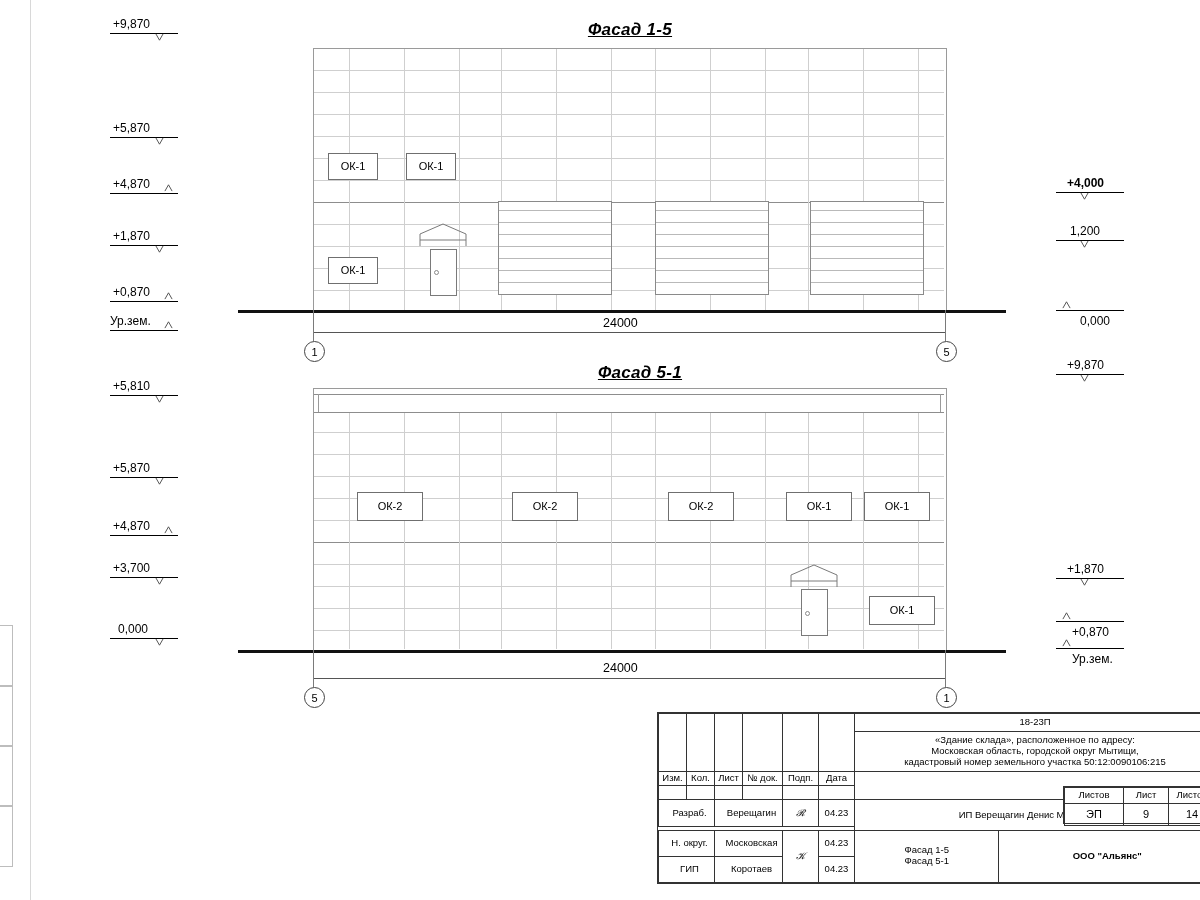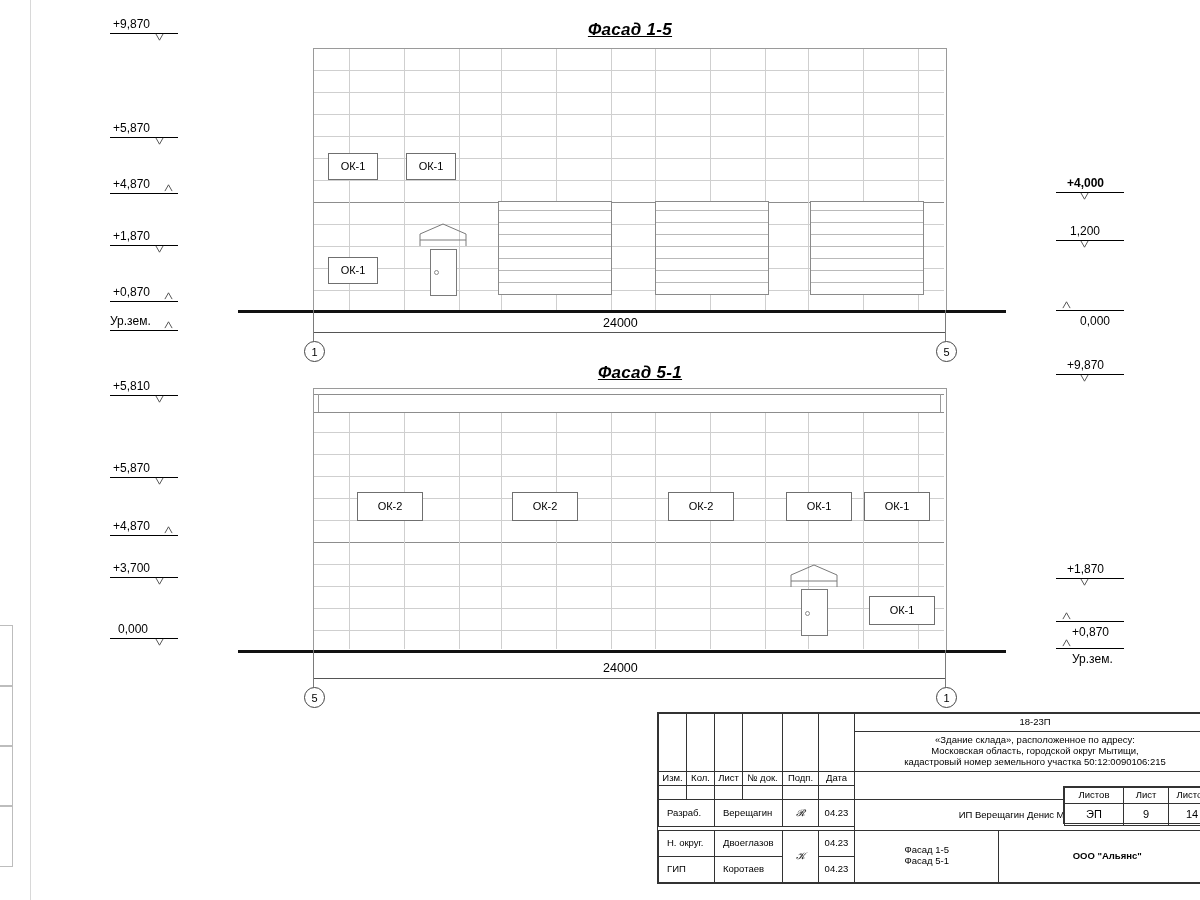--- a/index.html
+++ b/index.html
@@ -91,21 +91,21 @@
   }
   .stamp table { border-collapse:collapse; width:100%; height:100%; }
   .stamp td {
     border:1px solid #333;
     font-size:9.5px;
     padding:0 2px;
     text-align:center;
     vertical-align:middle;
     line-height:1.15;
   }
-  .stamp td.left { text-align:left; padding-left:8px;margin-left:48px; }
+  .stamp td.left { text-align:center; padding-left:8px;margin-left:48px; }
   .tb-proj { font-size:12px; }
   .tb-addr { font-size:8.7px; line-height:1.35; }
   .tb-org { font-size:13px; font-weight:bold; }
   .tb-ip { font-size:10.5px; }
   .sig { font-family:"Liberation Serif", serif; font-style:italic; font-size:13px; color:#333; }
 
   
   .frame-mark { position:absolute; border:1px solid #bdbdbd; }
 </style>
 </head>
@@ -407,21 +407,21 @@
         <td colspan="2" class="left">Верещагин</td>
         <td class="sig">𝓡</td>
         <td>04.23</td>
         <td rowspan="2" colspan="4" class="tb-ip">ИП Верещагин Денис Михайлович</td>
       </tr>
       <tr style="height:4px;">
             <td colspan="6" style="border:none; padding:0;"></td>
           </tr>
       <tr style="height:26px;">
         <td colspan="2" class="left">Н. округ.</td>
-        <td colspan="2" class="left">Двоеглазов</td>
+        <td colspan="2" class="left">Московская</td>
         <td rowspan="2" class="sig">𝓚</td>
         <td>04.23</td>
         <td colspan="2" rowspan="2">
           <div>Фасад 1-5</div>
           <div>Фасад 5-1</div>
         </td>
         <td colspan="2" rowspan="2" class="tb-org">ООО "Альянс"</td>
       </tr>
       <tr style="height:26px;">
         <td colspan="2" class="left">ГИП</td>

